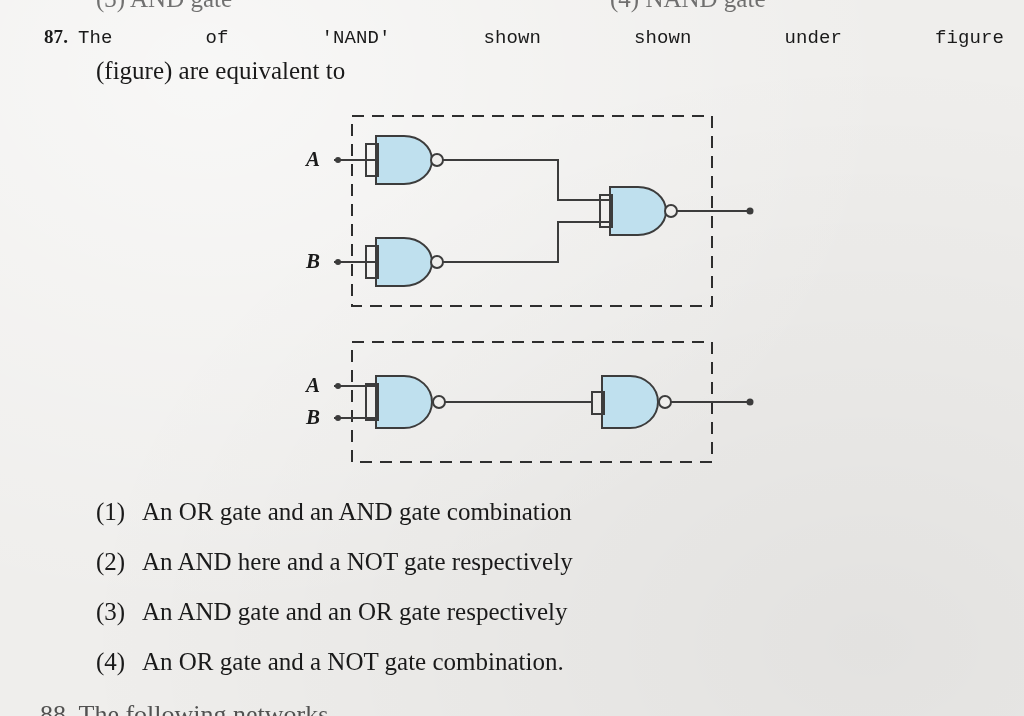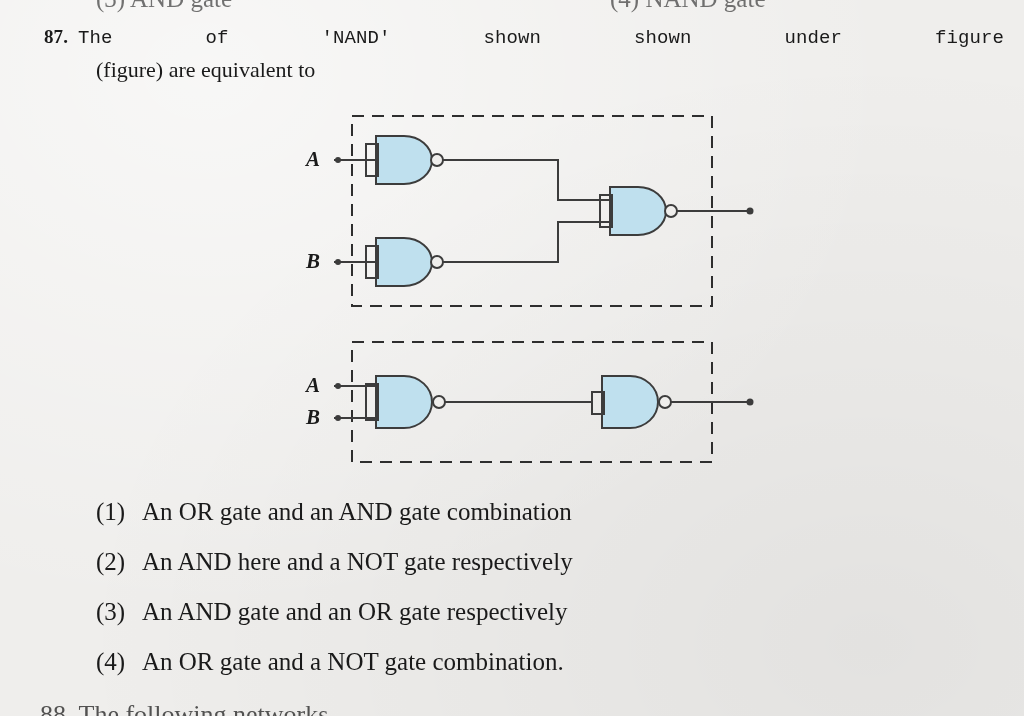--- a/index.html
+++ b/index.html
@@ -69,21 +69,21 @@
     white-space: nowrap;
   }
   .q-text1 {
     flex: 1;
     display: flex;
     justify-content: space-between;
     white-space: nowrap;
     font-family: Liberation Mono, monospace;
   }
   .q-line2 {
-    font-size: 22px;
+    font-size: 25px;
     margin-top: 8px;
     margin-left: 52px;
   }
 
   .figure {
     position: absolute;
     top: 110px;
     left: 300px;
     width: 470px;
     height: 360px;

